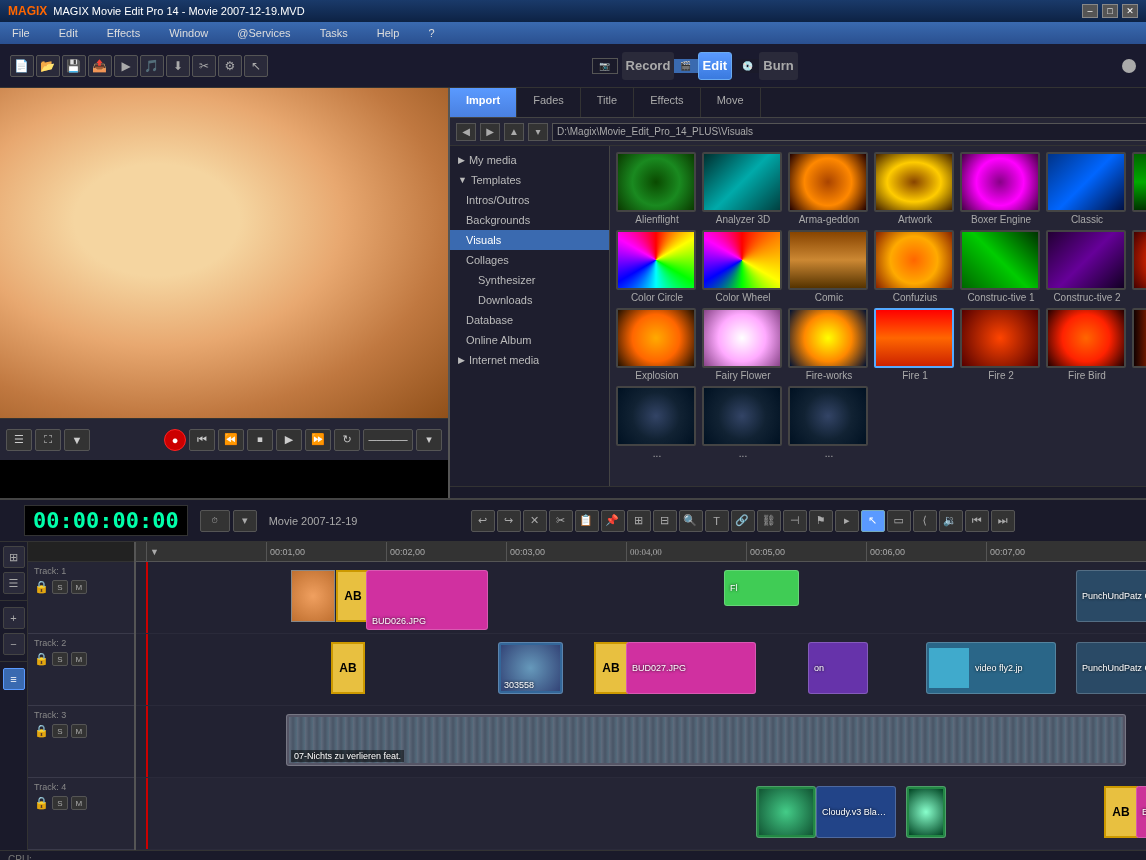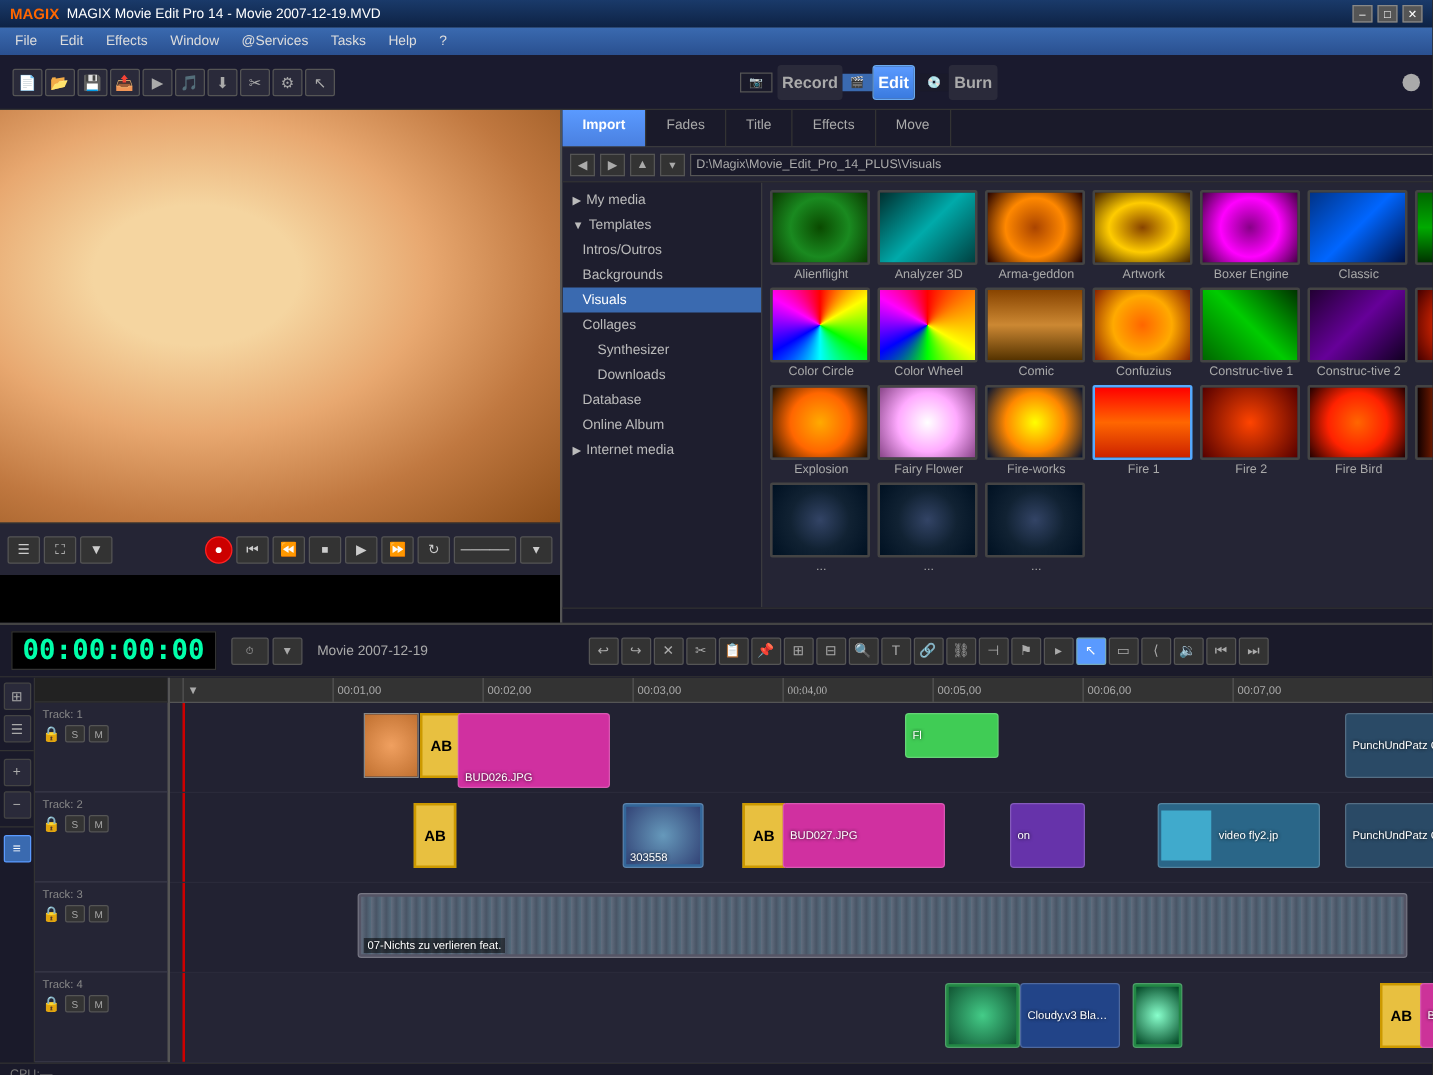--- a/index.html
+++ b/index.html
@@ -6,21 +6,21 @@
     body { font-family: Arial, sans-serif; font-size: 11px; background: #2a2a2a; color: #ccc; overflow: hidden; width: 1146px; height: 860px; }
 
     
     #titlebar { background: linear-gradient(to bottom, #1a3a6a, #0d2244); height: 22px; display: flex; align-items: center; justify-content: space-between; padding: 0 8px; color: #fff; font-size: 11px; }
     #titlebar-left { display: flex; align-items: center; gap: 6px; }
     #titlebar-logo { color: #ff6600; font-weight: bold; font-size: 12px; }
     #titlebar-controls { display: flex; gap: 4px; }
     .titlebar-btn { width: 16px; height: 14px; background: #555; border: 1px solid #888; color: #fff; font-size: 9px; display: flex; align-items: center; justify-content: center; cursor: pointer; }
 
     
-    #menubar { background: linear-gradient(to bottom, #3a6ab0, #2a5090); height: 22px; display: flex; align-items: center; padding: 0 4px; gap: 2px; }
+    #menubar { background: linear-gradient(to bottom, #3a6ab0, #2a5090); height: 22px; display: flex; align-items: center; padding: 0 4px; gap: 13px; }
     .menu-item { color: #ddd; padding: 2px 8px; cursor: pointer; font-size: 11px; }
 
     
     #top-toolbar { background: #1a1a2e; height: 44px; display: flex; align-items: center; justify-content: space-between; padding: 0 10px; border-bottom: 1px solid #333; }
     #toolbar-left { display: flex; gap: 2px; align-items: center; }
     .tool-btn { background: #2a2a3a; border: 1px solid #555; color: #aaa; width: 24px; height: 22px; display: flex; align-items: center; justify-content: center; cursor: pointer; font-size: 12px; border-radius: 2px; }
     #reb-section { display: flex; align-items: center; gap: 0; }
     .reb-btn { height: 28px; padding: 0 4px; border: none; cursor: pointer; font-size: 13px; font-weight: bold; color: #ccc; border-radius: 3px; }
     .reb-btn.record { background: #2a2a3a; color: #aaa; }
     .reb-btn.edit { background: linear-gradient(to bottom, #5a9aff, #3a7adf); color: #fff; border: 1px solid #6aaaf0; }
@@ -87,21 +87,21 @@
     .thumb-fire2 { background: radial-gradient(circle, #ff4400, #aa2200, #550000); }
     .thumb-firebird { background: radial-gradient(circle, #ff6600, #ff2200, #220000); }
     .thumb-fireline { background: linear-gradient(to right, #110000, #cc3300, #ff6600, #110000); }
 
     
     #visual-grid::-webkit-scrollbar { width: 10px; }
     #visual-grid::-webkit-scrollbar-track { background: #1a1a2a; }
     #visual-grid::-webkit-scrollbar-thumb { background: #555; border-radius: 3px; }
 
     
-    #timeline-header { background: #1a1a2a; height: 44px; display: flex; align-items: center; padding: 0 9px; gap: 6px; border-top: 2px solid #444; border-bottom: 1px solid #333; }
+    #timeline-header { background: #1a1a2a; height: 44px; display: flex; align-items: center; padding: 0 24px; gap: 6px; border-top: 2px solid #444; border-bottom: 1px solid #333; }
     #timecode { color: #00ffaa; font-size: 22px; font-family: monospace; font-weight: bold; background: #000; padding: 2px 8px; border: 1px solid #333; }
     .tl-tool { background: #333; border: 1px solid #555; color: #aaa; width: 24px; height: 22px; display: flex; align-items: center; justify-content: center; cursor: pointer; font-size: 11px; border-radius: 2px; }
     .tl-tool.active { background: #5a9aff; color: #fff; border-color: #7ab; }
     #movie-name { color: #aaa; font-size: 11px; }
 
     
     #timeline { flex: 1; display: flex; overflow: hidden; background: #1e1e2e; }
     #track-labels { width: 108px; background: #252535; flex-shrink: 0; border-right: 2px solid #555; display: flex; flex-direction: column; }
     .track-label { height: 72px; border-bottom: 1px solid #3a3a4a; display: flex; flex-direction: column; align-items: flex-start; justify-content: flex-start; padding: 4px 6px; color: #aaa; font-size: 10px; flex-shrink: 0; }
     .track-label-header { color: #888; font-size: 9px; margin-bottom: 4px; text-align: right; }

